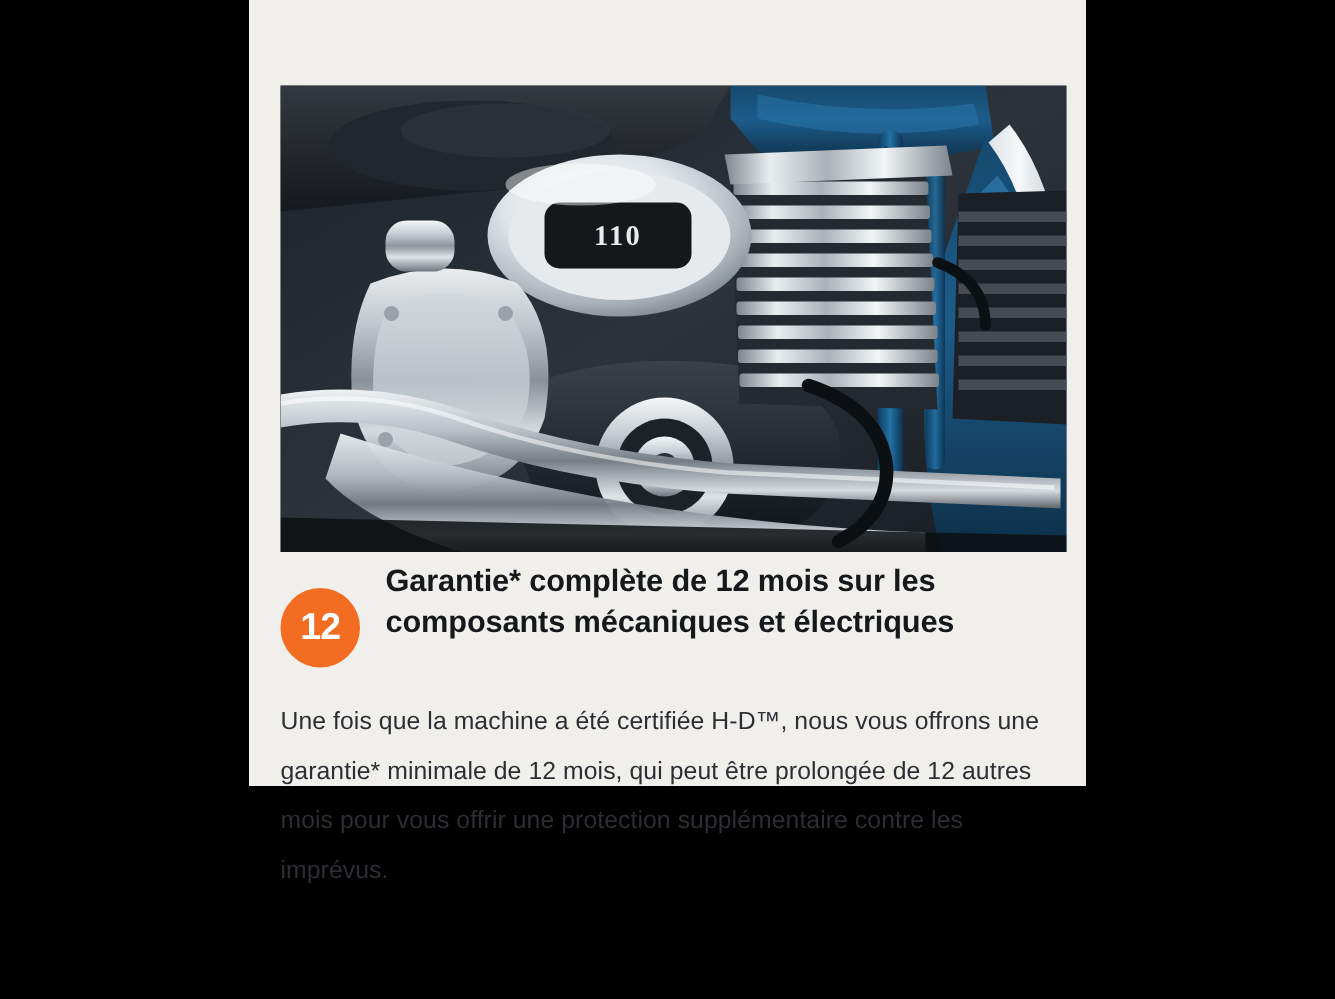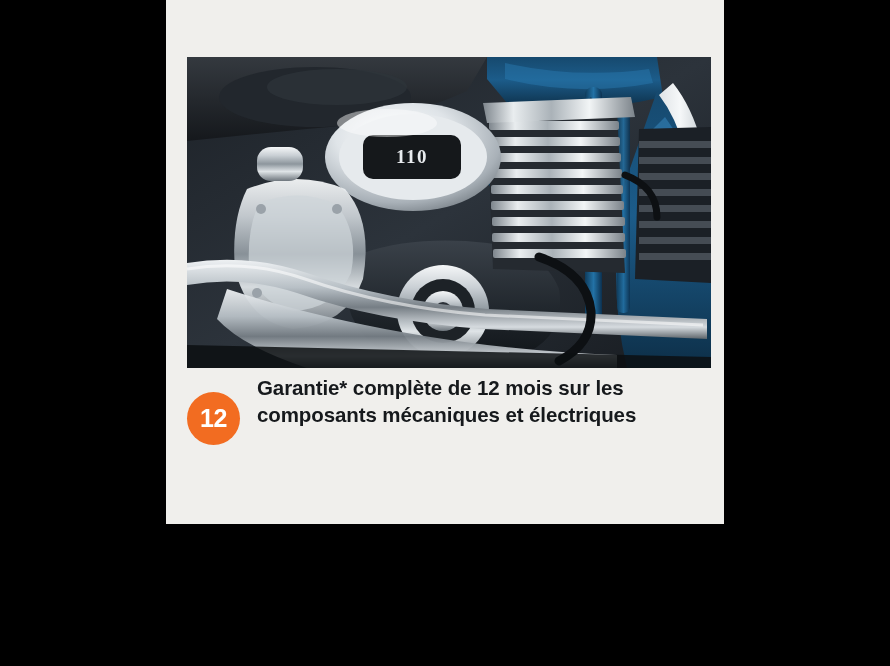--- a/index.html
+++ b/index.html
@@ -234,15 +234,16 @@
 
         <path d="M0 288 L524 300 L524 311 L0 311 Z" fill="#0c0f12" opacity="0.85"></path>
       </svg>
     </div>
 
     <div class="headline-row">
       <div class="badge">12</div>
       <div class="headline">Garantie* complète de 12 mois sur les composants mécaniques et électriques</div>
     </div>
 
+    <div class="body-copy">Une fois que la machine a été certifiée H-D™, nous vous offrons une garantie* minimale de 12 mois, qui peut être prolongée de 12 autres mois pour vous offrir une protection supplémentaire contre les imprévus.</div>
 
   </div>
 </div>
 
 </body></html>

